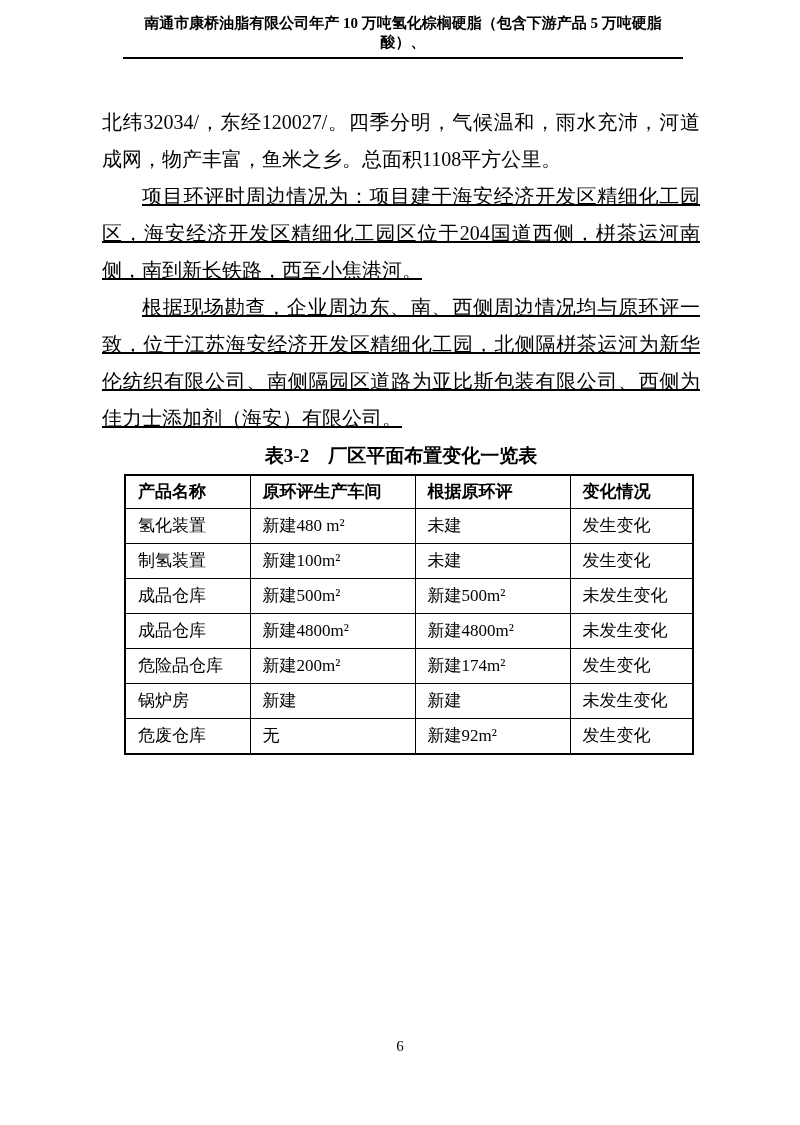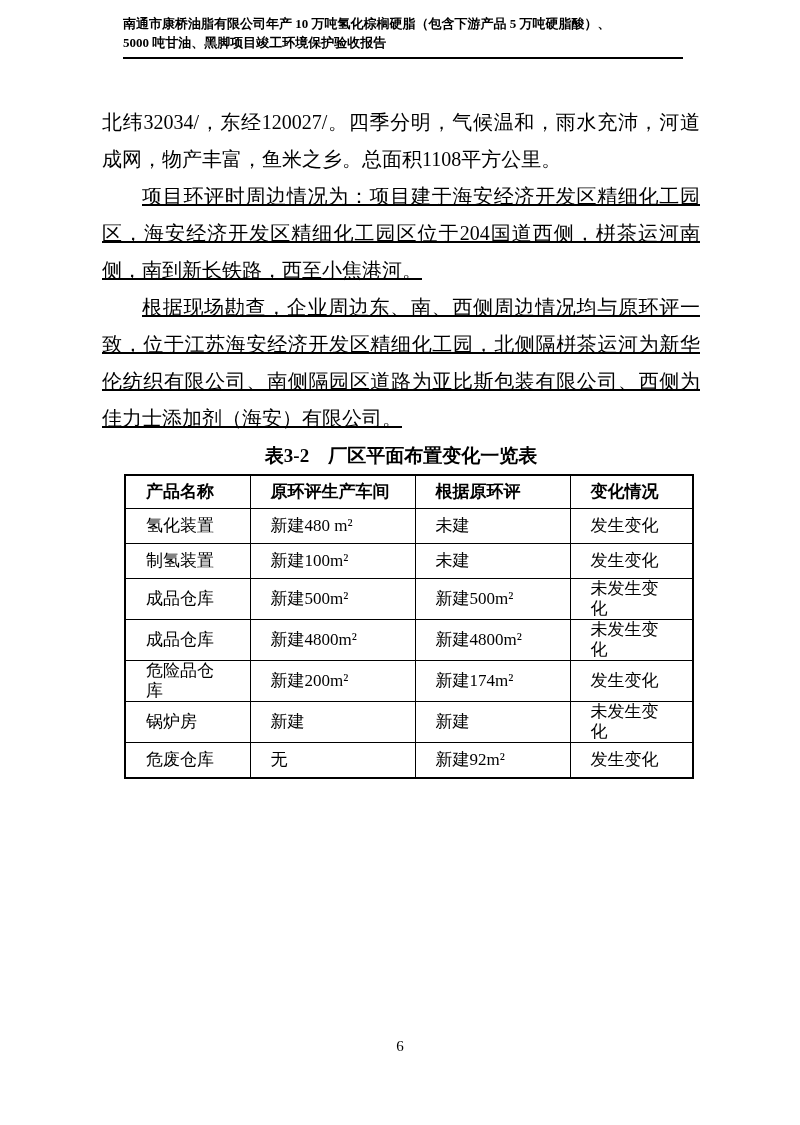--- a/index.html
+++ b/index.html
@@ -9,22 +9,23 @@
     margin:0 auto;
     background:#ffffff;
     font-family:"Liberation Serif","DejaVu Serif",serif;
     color:#000;
     overflow:hidden;
   }
   
   .doc-header{
     position:absolute;
     top:14px;left:123px;width:560px;
+    text-align:center;
     font-weight:bold;
-    font-size:13px;
+    font-size:15px;
     line-height:19px;
     padding-bottom:5px;
     border-bottom:2px solid #000;
   }
   
   .doc-body{
     position:absolute;
     top:104px;left:102px;width:598px;
     font-size:20px;
     line-height:37px;
@@ -59,42 +60,41 @@
     width:568px;
     margin:0 0 11px 22px;
     border-collapse:collapse;
     border:2px solid #000;
   }
   .change-table th,.change-table td{
     border:1px solid #000;
     text-align:left;
     vertical-align:middle;
     font-size:17px;
-    padding:0 20px;
+    padding:0 12px;
     line-height:20px;
   }
   .change-table th{height:32px;font-weight:bold;}
   .change-table td{height:34px;font-weight:normal;}
   
   .page-footer{
     position:absolute;
     left:0;right:0;
     top:1038px;
     text-align:center;
     font-size:15px;
   }
 </style>
 </head>
 <body>
 
 <div class="page">
 
   <div class="doc-header">
     <div>南通市康桥油脂有限公司年产 10 万吨氢化棕榈硬脂（包含下游产品 5 万吨硬脂酸）、</div>
-    <div>5000 吨甘油、黑脚项目竣工环境保护验收报告</div>
   </div>
 
   <div class="doc-body">
     <p>北纬32034/，东经120027/。四季分明，气候温和，雨水充沛，河道成网，物产丰富，鱼米之乡。总面积1108平方公里。</p>
     <p class="indent">项目环评时周边情况为：项目建于海安经济开发区精细化工园区，海安经济开发区精细化工园区位于204国道西侧，栟茶运河南侧，南到新长铁路，西至小焦港河。</p>
     <p class="indent">根据现场勘查，企业周边东、南、西侧周边情况均与原环评一致，位于江苏海安经济开发区精细化工园，北侧隔栟茶运河为新华伦纺织有限公司、南侧隔园区道路为亚比斯包装有限公司、西侧为佳力士添加剂（海安）有限公司。</p>
 
     <p class="table-title">表3-2　厂区平面布置变化一览表</p>
 
     <table class="change-table">

